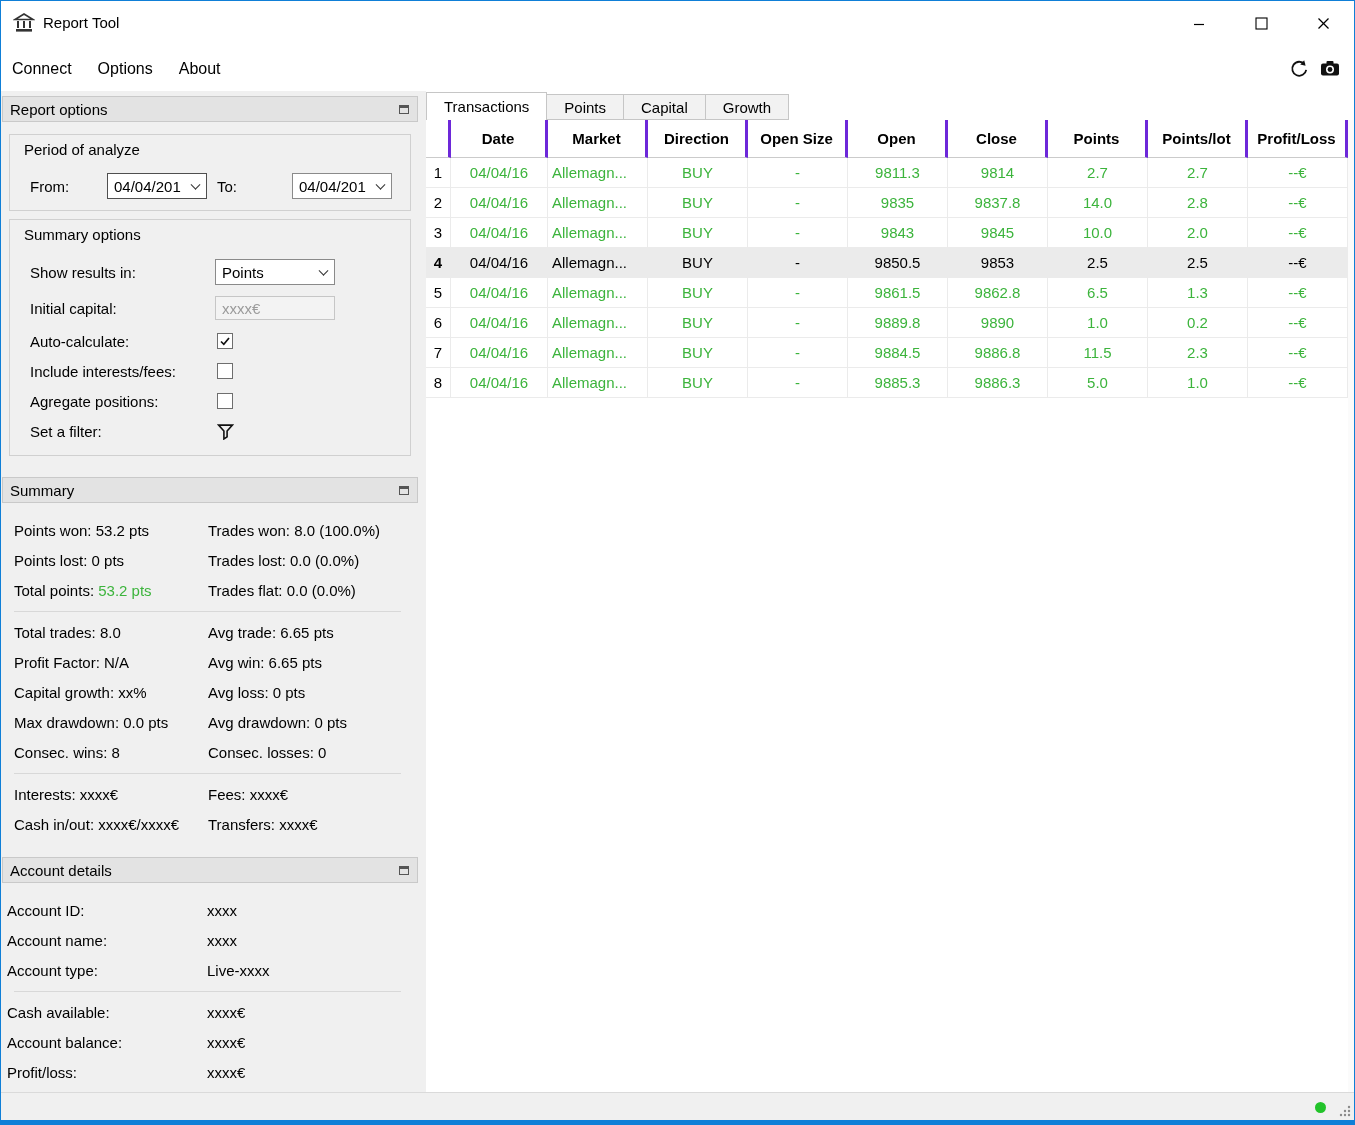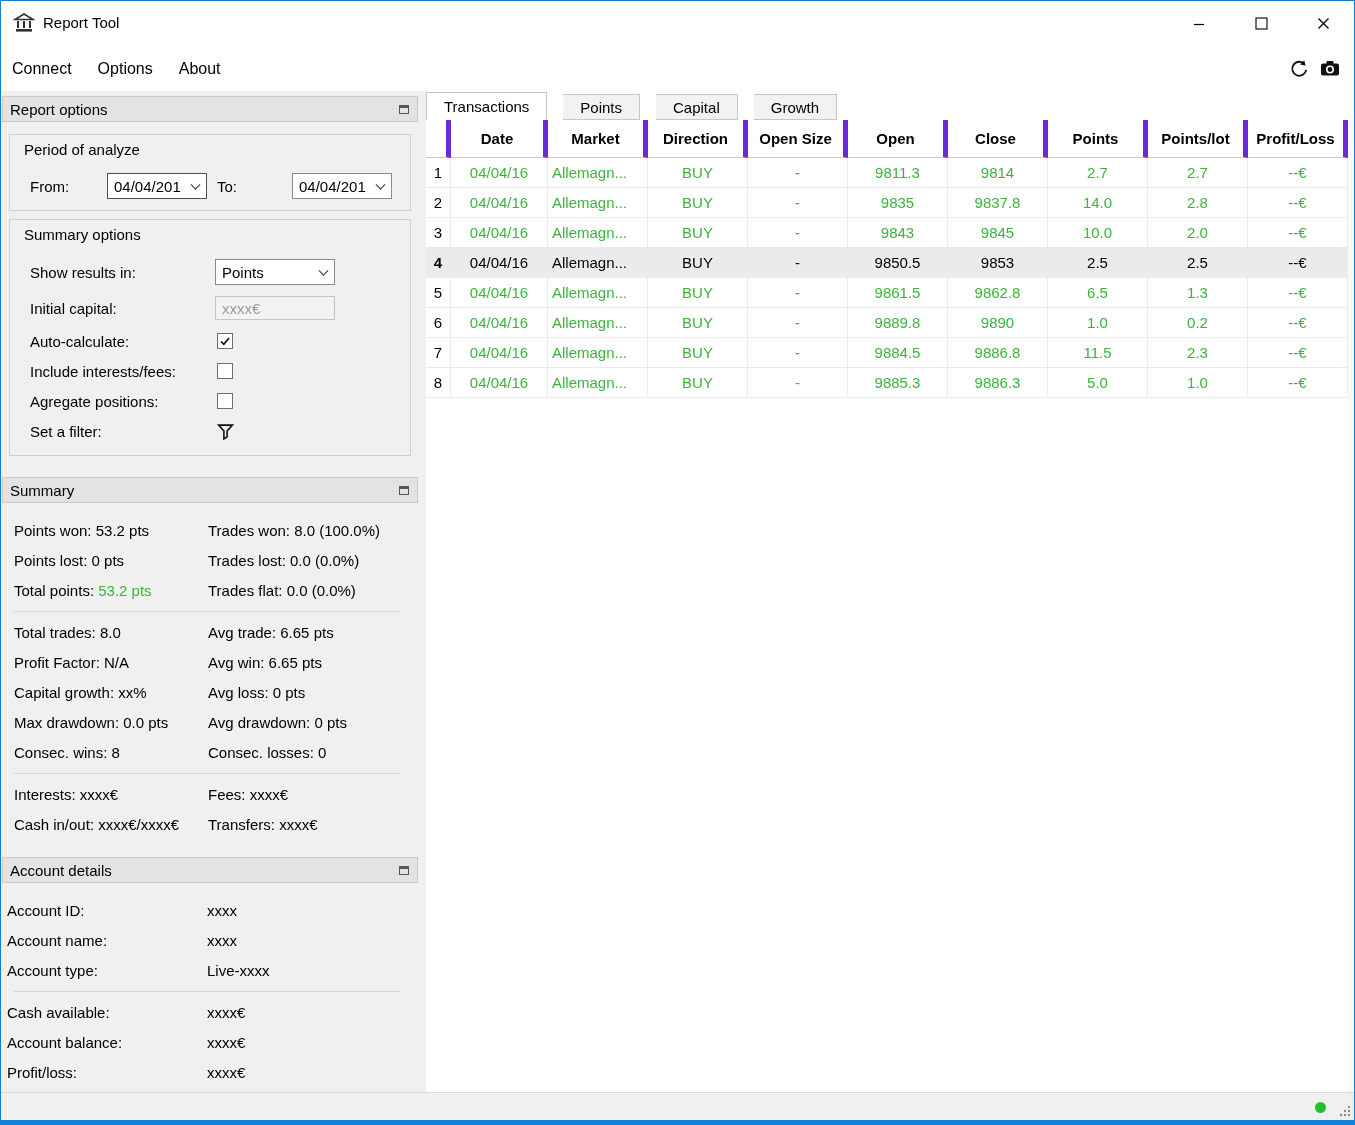--- a/index.html
+++ b/index.html
@@ -73,34 +73,34 @@
   .summary-content { position:absolute; top:424px; left:0; right:0; }
   .account-content { position:absolute; top:804px; left:0; right:0; }
   .sum-row { display:grid; grid-template-columns:194px 1fr; height:30px; align-items:center; padding-left:13px; padding-right:6px; }
   .sum-cell { white-space:nowrap; overflow:hidden; }
   .acc-row { display:grid; grid-template-columns:200px 1fr; height:30px; align-items:center; padding-left:6px; padding-right:6px; }
   .divider { height:12px; position:relative; }
   .divider::after { content:''; position:absolute; left:13px; right:18px; top:6px; border-top:1px solid #d8d8d8; }
   .green { color:var(--green); }
 
   
-  .tab-bar { position:absolute; left:0; top:1px; height:28px; display:flex; align-items:flex-end;gap:16px; }
+  .tab-bar { position:absolute; left:0; top:1px; height:28px; display:flex; align-items:flex-end; }
   .tab { height:26px; display:flex; align-items:center; padding:0 17px; background:#f2f2f2;
     border:1px solid #c6c6c6; border-left:none; }
   .tab:first-child { border-left:1px solid #c6c6c6; }
   .tab.active { height:28px; background:#fff; border-bottom:none; }
 
   
   .table { position:absolute; left:0; top:29px; width:922px; }
   .thead, .trow { display:grid; grid-template-columns:25px 97px 100px 100px 100px 100px 100px 100px 100px 100px; }
   .cell { display:flex; align-items:center; justify-content:center; height:30px;
     border-right:1px solid #ebebeb; border-bottom:1px solid #ebebeb;
     color:var(--green); font-size:15px; white-space:nowrap; overflow:hidden; }
   .thead .cell { height:38px; font-weight:bold; color:#000; background:#fff;
-    border-right:5px solid #6d28d9; border-bottom:1px solid #cbcbcb; }
+    border-right:3px solid #6d28d9; border-bottom:1px solid #cbcbcb; }
   .trow .rownum { color:#000; }
   .trow .c1 { justify-content:flex-start; padding-left:4px; }
   .trow.selected .cell { background:var(--selbg); color:#000; }
   .trow.selected .rownum { font-weight:bold; }
   .vscroll { position:absolute; right:0; top:29px; bottom:0; width:6px; background:#fbfbfb; }
 
   
   .statusbar { position:absolute; left:0; right:0; bottom:4px; height:28px; background:#f0f0f0; border-top:1px solid #dadada; }
   .status-dot { position:absolute; right:28px; top:50%; width:11px; height:11px; margin-top:-5px;
     border-radius:50%; background:#22c32a; }

